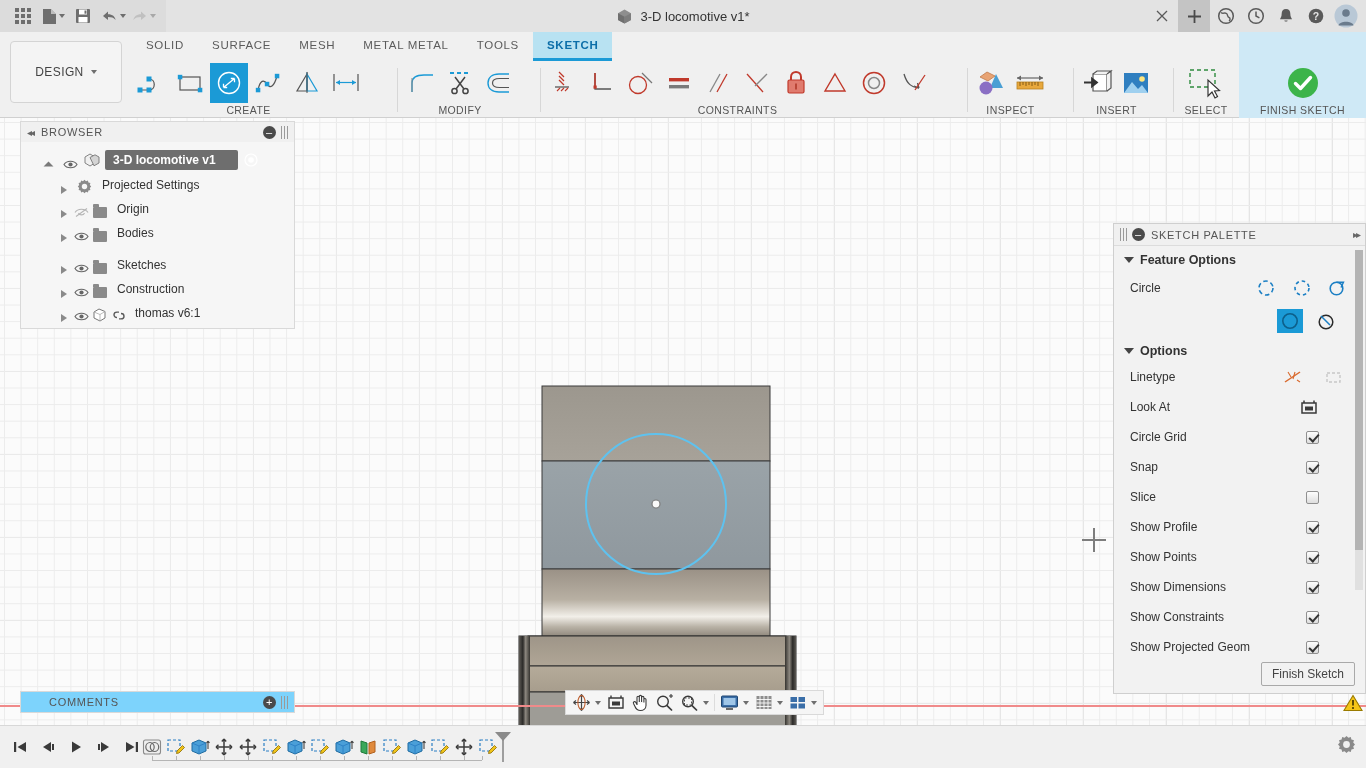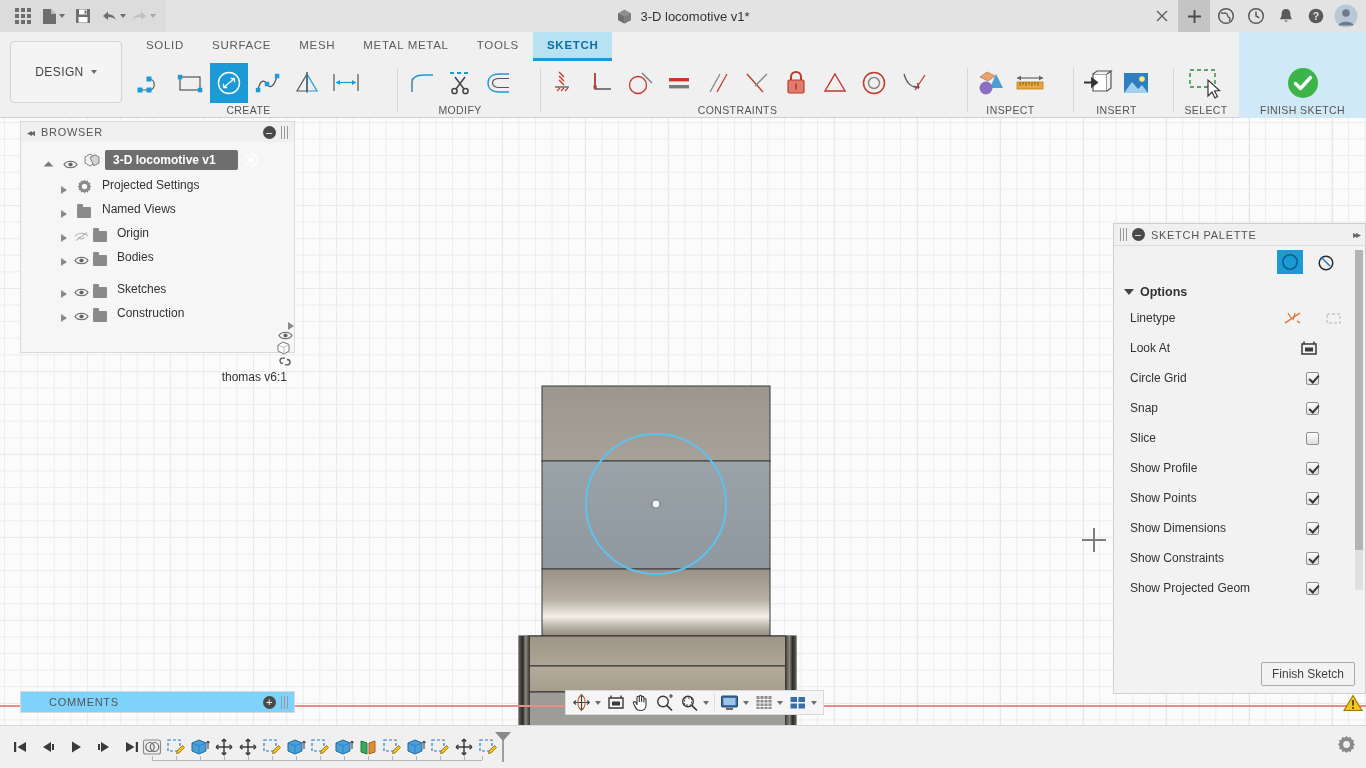--- a/index.html
+++ b/index.html
@@ -723,27 +723,20 @@
             <path d="M7.5 0.8 L9 2.2 L10.9 1.6 L11.4 3.6 L13.4 4.1 L12.8 6 L14.2 7.5
                      L12.8 9 L13.4 10.9 L11.4 11.4 L10.9 13.4 L9 12.8 L7.5 14.2
                      L6 12.8 L4.1 13.4 L3.6 11.4 L1.6 10.9 L2.2 9 L0.8 7.5 L2.2 6
                      L1.6 4.1 L3.6 3.6 L4.1 1.6 L6 2.2 Z" fill="#8a8a8a"></path>
             <circle cx="7.5" cy="7.5" r="2.7" fill="#f6f6f6"></circle>
           </svg>
         </span>
         <span class="tlabel">Projected Settings</span>
       </div>
 
-      <div class="trow" style="padding-left:40px;">
-        <span class="tri"></span>
-        <span style="width:22px;display:flex;justify-content:center;margin-left:6px;">
-          <span class="folder"></span>
-        </span>
-        <span class="tlabel">Named Views</span>
-      </div>
 
       <div class="trow" style="padding-left:40px;">
         <span class="tri"></span>
         <span class="eye" style="margin-left:6px;">
           <svg width="15" height="11" viewBox="0 0 15 11">
             <path d="M1 5.5 C3.5 1.2 11.5 1.2 14 5.5" fill="none" stroke="#b5b5b5" stroke-width="1.1"></path>
             <path d="M2 9.5 L13 1.5" stroke="#b5b5b5" stroke-width="1.1"></path>
             <path d="M4.5 6 C5.5 8.5 9.5 8.5 10.5 6" fill="none" stroke="#b5b5b5" stroke-width="1.1"></path>
           </svg>
         </span>
@@ -788,21 +781,21 @@
             <path d="M1 5.5 C3.5 1.2 11.5 1.2 14 5.5 C11.5 9.8 3.5 9.8 1 5.5 Z" fill="none" stroke="#666" stroke-width="1.1"></path>
             <circle cx="7.5" cy="5.5" r="2.1" fill="#666"></circle>
           </svg>
         </span>
         <span style="width:20px;display:flex;justify-content:center;">
           <span class="folder"></span>
         </span>
         <span class="tlabel">Construction</span>
       </div>
 
-      <div class="trow" style="padding-left:40px;flex-direction:column;">
+      <div class="trow" style="padding-left:40px;">
         <span class="tri"></span>
         <span class="eye" style="margin-left:6px;">
           <svg width="15" height="11" viewBox="0 0 15 11">
             <path d="M1 5.5 C3.5 1.2 11.5 1.2 14 5.5 C11.5 9.8 3.5 9.8 1 5.5 Z" fill="none" stroke="#666" stroke-width="1.1"></path>
             <circle cx="7.5" cy="5.5" r="2.1" fill="#666"></circle>
           </svg>
         </span>
         <span style="width:20px;display:flex;justify-content:center;">
           <svg width="15" height="14" viewBox="0 0 15 14">
             <path d="M1 4 L6 1 L12 3.5 L12 10 L7 13 L1 10 Z" fill="#fff" stroke="#777" stroke-width="1"></path>
@@ -832,21 +825,46 @@
       <span class="circ-btn" style="margin:0 6px 0 0;">–</span>
       <span>SKETCH PALETTE</span>
       <span style="margin-left:auto;color:#666;font-size:10px;letter-spacing:-2px;">▸▸</span>
     </div>
 
     <div class="pbody">
       <div class="pscroll">
           <i></i>
         </div>
 
-
+      <div class="psec">
+        <span class="tri-dn"></span>
+        <span>Feature Options</span>
+      </div>
+
+      <div class="prow" style="height:34px;">
+        <span class="plab">Circle</span>
+        <span class="picons">
+          <span class="pico">
+            <svg width="18" height="18" viewBox="0 0 18 18">
+              <circle cx="9" cy="9" r="7" fill="none" stroke="#1b7fc4" stroke-width="1.6" stroke-dasharray="4.5 3"></circle>
+            </svg>
+          </span>
+          <span class="pico">
+            <svg width="18" height="18" viewBox="0 0 18 18">
+              <circle cx="9" cy="9" r="7" fill="none" stroke="#1b7fc4" stroke-width="1.6" stroke-dasharray="3.5 3"></circle>
+            </svg>
+          </span>
+          <span class="pico">
+            <svg width="20" height="18" viewBox="0 0 20 18">
+              <circle cx="8.5" cy="9.5" r="6.3" fill="none" stroke="#1b7fc4" stroke-width="1.6"></circle>
+              <path d="M8.5 3.2 L15.5 3.2 L13 8.5" fill="none" stroke="#1b7fc4" stroke-width="1.4"></path>
+            </svg>
+          </span>
+        </span>
+      </div>
 
       <div class="prow" style="height:32px;justify-content:flex-end;padding-right:26px;">
         <span class="picons">
           <span class="pico sel">
             <svg width="20" height="20" viewBox="0 0 20 20">
               <circle cx="10" cy="10" r="7.2" fill="#1b9ad6" stroke="#0d5f8a" stroke-width="1.6"></circle>
             </svg>
           </span>
           <span class="pico">
             <svg width="20" height="20" viewBox="0 0 20 20">

